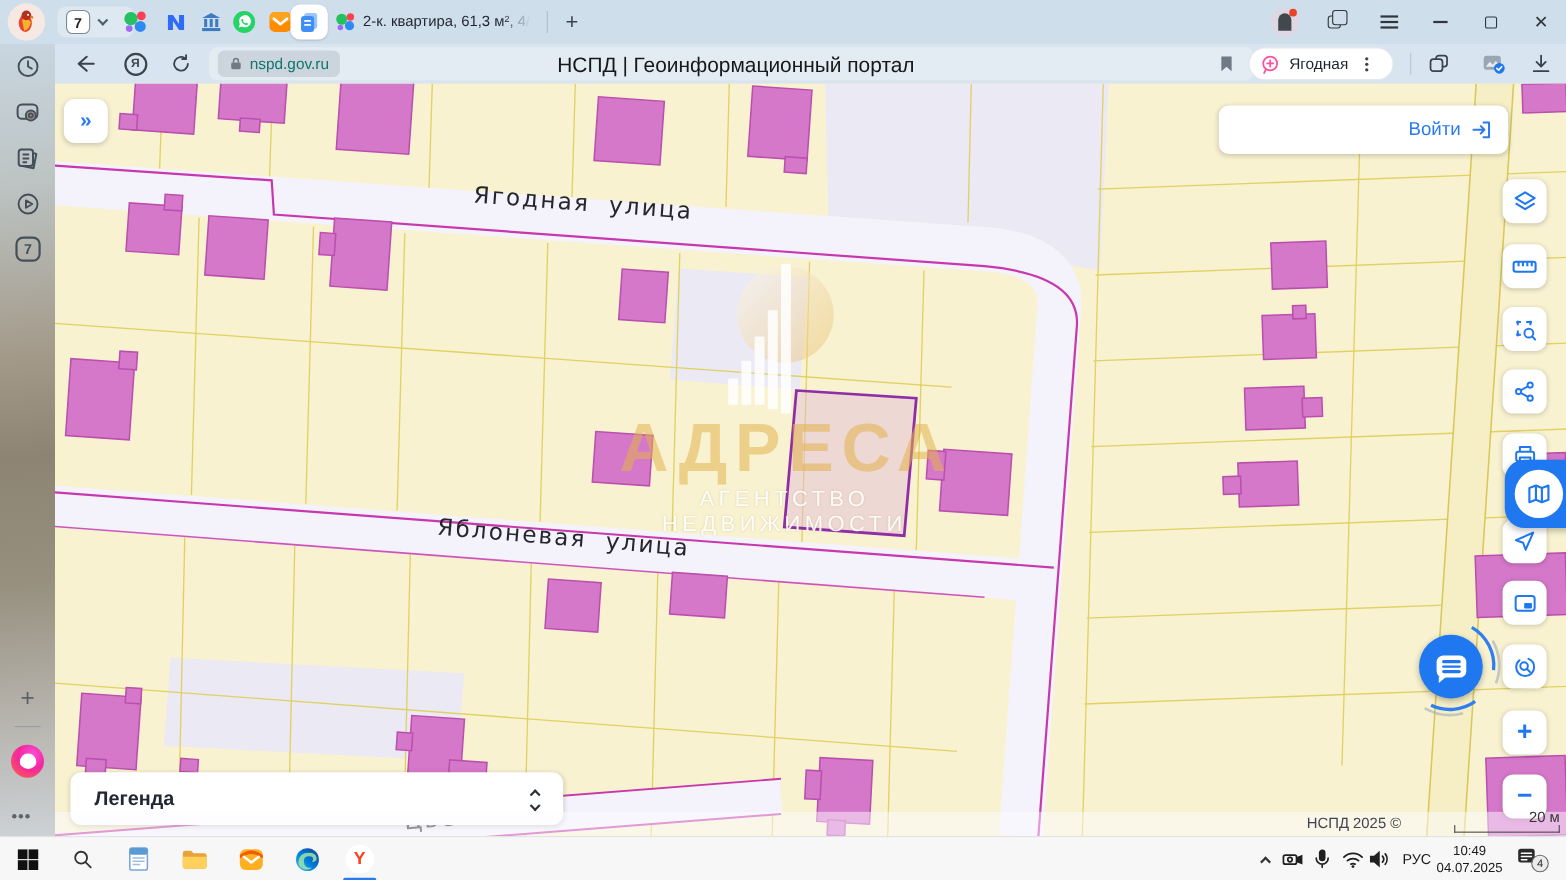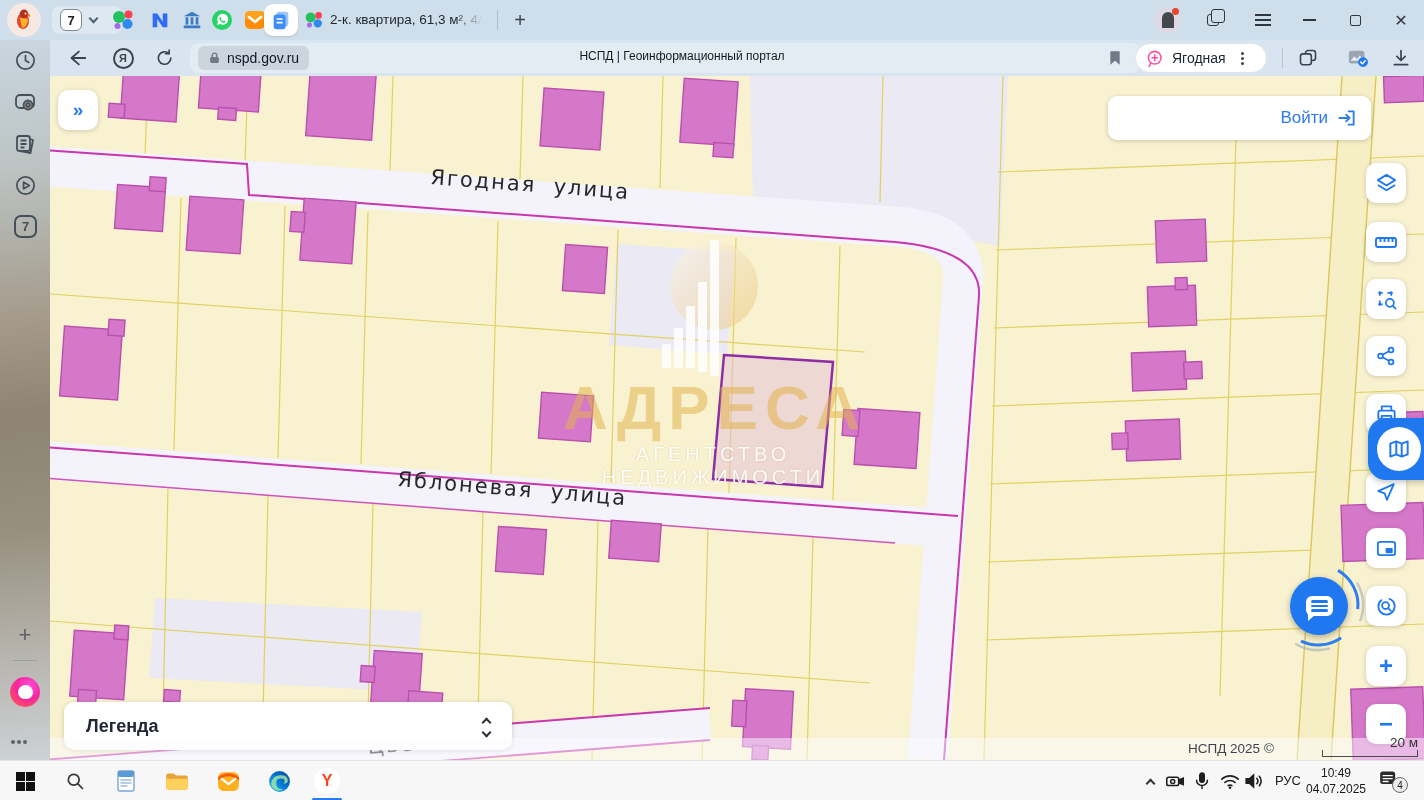--- a/index.html
+++ b/index.html
@@ -34,22 +34,22 @@
 .menu-ic{width:16px;height:2px;background:#30363d;box-shadow:0 -5px 0 #30363d,0 5px 0 #30363d;}
 .mini-ic{width:13px;height:2px;background:#30363d;}
 .rest-ic{position:relative;width:11px;height:11px;border:1.6px solid #30363d;border-radius:2px;background:#cfdeeb;}
 .rest-ic::before{content:"";position:absolute;left:2px;top:-5px;width:11px;height:11px;border:1.6px solid #30363d;border-radius:2px;z-index:-1;}
 
 
 .toolbar{left:50px;top:40px;width:1374px;height:36px;background:#d8e5f0;}
 .tbtn{top:4px;width:30px;height:28px;display:flex;align-items:center;justify-content:center;color:#3a424b;}
 .ya-circle{width:21px;height:21px;border:2px solid #3c434b;border-radius:50%;display:flex;align-items:center;justify-content:center;font-size:11px;font-weight:bold;color:#3c434b;}
 .omnibox{left:140px;top:3px;width:950px;height:30px;background:#e3ebf3;border-radius:8px;}
-.urlpill{left:8px;top:3px;height:24px;background:#ccd5dd;border-radius:6px;display:flex;align-items:center;gap:6px;padding:0 10px;font-size:14px;color:#0f172a;}
-.pagetitle{left:17px;top:6px;width:100%;text-align:center;font-size:12px;color:#15181c;}
+.urlpill{left:8px;top:3px;height:24px;background:#ccd5dd;border-radius:6px;display:flex;align-items:center;gap:6px;padding:0 10px;font-size:14px;color:#0f766e;}
+.pagetitle{left:4px;top:6px;width:100%;text-align:center;font-size:19px;color:#15181c;}
 .ask-pill{left:1085px;top:3px;width:132px;height:30px;background:#fff;border-radius:15px;border:1px solid #e2e6ea;display:flex;align-items:center;gap:7px;padding:0 10px;}
 .ask-label{font-size:14px;color:#1c2430;}
 .kebab{width:3px;height:3px;border-radius:50%;background:#444;box-shadow:0 -5px 0 #444,0 5px 0 #444;margin-left:8px;}
 .tooldiv{left:1232px;top:8px;width:1px;height:20px;background:#b6c5d1;}
 
 
 .sidebar{left:0;top:40px;width:50px;height:720px;background:linear-gradient(175deg,#c9d6e0 0%,#bcc3c2 18%,#a59c8d 38%,#8d8473 52%,#97907f 68%,#b5b2ab 84%,#cdd2d6 100%);}
 .sbi{left:13px;width:24px;height:24px;display:flex;align-items:center;justify-content:center;color:#454f5a;}
 .seven-badge{left:14px;width:23px;height:23px;border:2px solid #454f5a;border-radius:7px;display:flex;align-items:center;justify-content:center;font-size:13px;font-weight:bold;color:#454f5a;}
 .sb-plus{left:12px;width:26px;height:26px;font-size:22px;color:#5a6268;display:flex;align-items:center;justify-content:center;}

